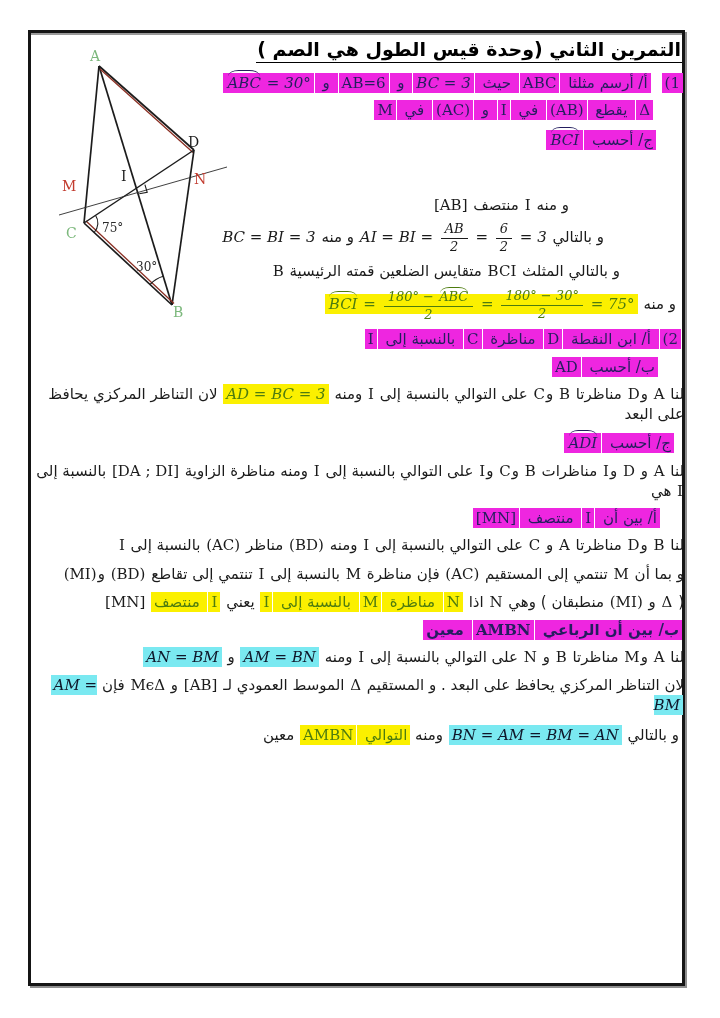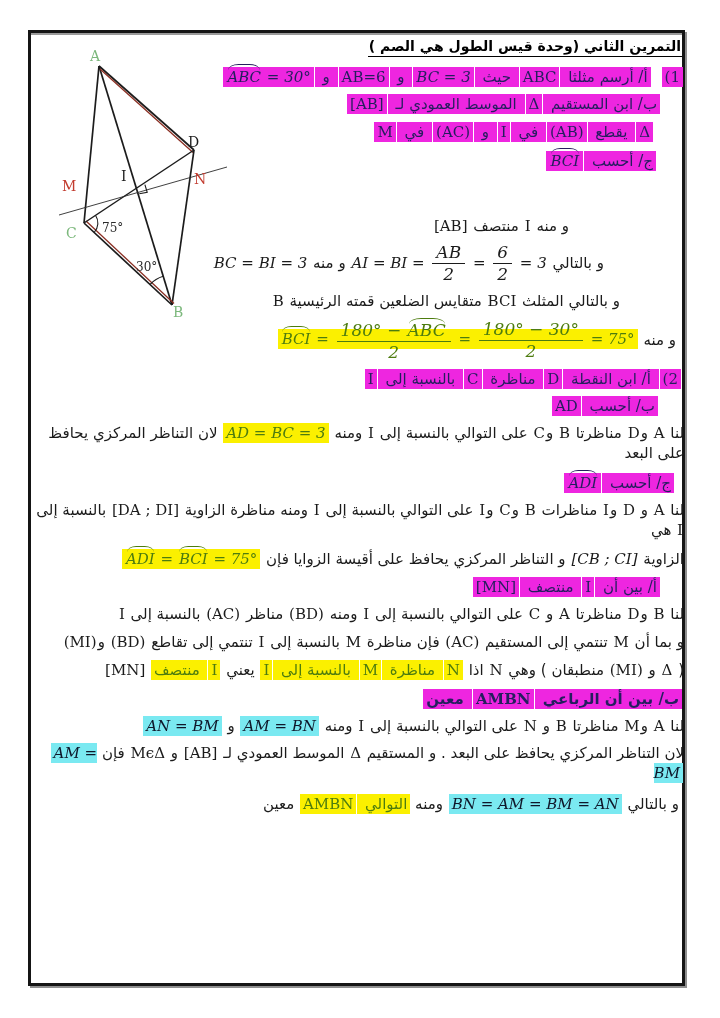--- a/index.html
+++ b/index.html
@@ -12,21 +12,21 @@
     border:3px solid #151515;
     box-shadow: inset 0 2px 0 #9a9a9a, 2px 2px 0 #8f8f8f;
     background:#fff;
   }
   .figure-wrap{position:absolute;left:42px;top:48px;width:270px;height:290px;}
   .content{
     position:absolute;left:36px;top:36px;width:648px;
     direction:rtl;text-align:right;
   }
   .title{
-    display:inline-block;font-weight:bold;font-size:14px;color:#000;
+    display:inline-block;font-weight:bold;font-size:19px;color:#000;
     border-bottom:1.6px solid #000;padding:0 1px 2px;margin:2px 2px 8px 0;
   }
   .line{margin:0 0 7px;line-height:1.35;font-size:15px;min-height:18px;}
   .ar{color:inherit;}
   .lat,.m{
     font-family:"DejaVu Serif", serif;
     direction:ltr;unicode-bidi:isolate;margin:0 1px;
   }
   .m{font-style:italic;}
   .gap{display:inline-block;width:10px;}
@@ -36,21 +36,21 @@
   .hl-magenta.lat,.hl-magenta.m{color:var(--magenta-text);}
   span[class*="hl-"]{padding:1px 3px;}
   .hat{position:relative;display:inline-block;padding:2px 1px 0;}
   .hat::before{
     content:"";position:absolute;top:-1px;left:5%;right:5%;height:5px;
     border-top:1.6px solid currentColor;
     border-radius:100% 100% 0 0 / 300% 300% 0 0;
   }
   .frac{
     display:inline-flex;flex-direction:column;align-items:center;
-    vertical-align:middle;line-height:1.12;font-size:17px;margin:0 3px;
+    vertical-align:middle;line-height:1.12;font-size:13px;margin:0 3px;
   }
   .frac .num{border-bottom:1.3px solid currentColor;padding:0 4px 1px;}
   .frac .den{padding-top:1px;}
   svg text{font-family:"DejaVu Serif", serif;}
 </style>
 </head>
 <body>
 
 <div class="frame"></div>
 
@@ -75,21 +75,20 @@
       <text x="24" y="190" fill="#7cb87c" font-size="14">C</text>
       <text x="131" y="269" fill="#7cb87c" font-size="14">B</text>
       <text x="60" y="184" fill="#2a2a2a" font-size="12">75°</text>
       <text x="94" y="223" fill="#2a2a2a" font-size="12">30°</text>
     </svg></div>
 
 <div class="content">
   <div class="title">التمرين الثاني  (وحدة قيس الطول هي الصم )</div>
   <div>
       <div class="line"><span class="lat hl-magenta">(1</span><span class="gap"></span><span class="ar hl-magenta">أ/ أرسم مثلثا </span><span class="lat hl-magenta">ABC</span><span class="ar hl-magenta"> حيث </span><span class="m hl-magenta"><span>BC = 3</span></span><span class="ar hl-magenta"> و </span><span class="lat hl-magenta">AB=6</span><span class="ar hl-magenta"> و </span><span class="m hl-magenta"><span class="hat">ABC</span><span> = 30°</span></span></div>
-      <div class="line" style="margin-right: 24px;"><span class="ar hl-magenta">ب/ ابن المستقيم </span><span class="lat hl-magenta">Δ</span><span class="ar hl-magenta"> الموسط العمودي لـ </span><span class="lat hl-magenta">[AB]</span></div>
       <div class="line" style="margin-right: 30px;"><span class="lat hl-magenta">Δ</span><span class="ar hl-magenta"> يقطع </span><span class="lat hl-magenta">(AB)</span><span class="ar hl-magenta"> في </span><span class="lat hl-magenta">I</span><span class="ar hl-magenta"> و </span><span class="lat hl-magenta">(AC)</span><span class="ar hl-magenta"> في </span><span class="lat hl-magenta">M</span></div>
       <div class="line" style="margin-right: 28px;"><span class="ar hl-magenta">ج/ أحسب </span><span class="m hl-magenta"><span class="hat">BCI</span></span></div>
       <div class="line" style="margin-right: 115px; margin-top: 45px;"><span class="ar">و منه </span><span class="lat">I</span><span class="ar"> منتصف </span><span class="lat">[AB]</span></div>
       <div class="line" style="margin-right: 80px;"><span class="ar">و بالتالي </span><span class="m"><span>AI = BI = </span><span class="frac">
             <span class="num">AB</span>
             <span class="den">2</span>
           </span><span> = </span><span class="frac">
             <span class="num">6</span>
             <span class="den">2</span>
           </span><span> = 3</span></span><span class="ar"> و منه </span><span class="m"><span>BC = BI = 3</span></span></div>
@@ -99,21 +98,20 @@
             <span class="den">2</span>
           </span><span> = </span><span class="frac">
             <span class="num">180° − 30°</span>
             <span class="den">2</span>
           </span><span> = 75°</span></span></div>
       <div class="line" style="margin-right: 2px;"><span class="lat hl-magenta">(2</span><span class="ar hl-magenta"> أ/ ابن النقطة </span><span class="lat hl-magenta">D</span><span class="ar hl-magenta"> مناظرة </span><span class="lat hl-magenta">C</span><span class="ar hl-magenta"> بالنسبة إلى </span><span class="lat hl-magenta">I</span></div>
       <div class="line" style="margin-right: 26px;"><span class="ar hl-magenta">ب/ أحسب </span><span class="lat hl-magenta">AD</span></div>
       <div class="line" style="margin-top: 6px;"><span class="ar">لنا </span><span class="lat">A</span><span class="ar"> و</span><span class="lat">D</span><span class="ar"> مناظرتا </span><span class="lat">B</span><span class="ar"> و</span><span class="lat">C</span><span class="ar"> على التوالي بالنسبة إلى </span><span class="lat">I</span><span class="ar"> ومنه </span><span class="m hl-yellow"><span>AD = BC = 3</span></span><span class="ar"> لان التناظر المركزي يحافظ على البعد</span></div>
       <div class="line" style="margin-right: 10px; margin-top: 6px;"><span class="ar hl-magenta">ج/ أحسب </span><span class="m hl-magenta"><span class="hat">ADI</span></span></div>
       <div class="line" style="margin-top: 2px;"><span class="ar">لنا </span><span class="lat">A</span><span class="ar"> و </span><span class="lat">D</span><span class="ar"> و</span><span class="lat">I</span><span class="ar"> مناظرات </span><span class="lat">B</span><span class="ar"> و</span><span class="lat">C</span><span class="ar"> و</span><span class="lat">I</span><span class="ar"> على التوالي بالنسبة إلى </span><span class="lat">I</span><span class="ar"> ومنه مناظرة الزاوية </span><span class="lat">[DA ; DI]</span><span class="ar"> بالنسبة إلى </span><span class="lat">I</span><span class="ar"> هي</span></div>
-      <div class="line" style="margin-top: 4px;"><span class="ar">الزاوية </span><span class="m"><span>[CB ; CI]</span></span><span class="ar"> و التناظر المركزي يحافظ على أقيسة الزوايا  فإن </span><span class="m hl-yellow"><span class="hat">ADI</span><span> = </span><span class="hat">BCI</span><span> = 75°</span></span></div>
       <div class="line" style="margin-right: 24px;"><span class="ar hl-magenta">أ/ بين أن </span><span class="lat hl-magenta">I</span><span class="ar hl-magenta"> منتصف </span><span class="lat hl-magenta">[MN]</span></div>
       <div class="line" style="margin-top: 2px;"><span class="ar">لنا </span><span class="lat">B</span><span class="ar"> و</span><span class="lat">D</span><span class="ar"> مناظرتا </span><span class="lat">A</span><span class="ar"> و </span><span class="lat">C</span><span class="ar"> على التوالي بالنسبة إلى </span><span class="lat">I</span><span class="ar"> ومنه </span><span class="lat">(BD)</span><span class="ar"> مناظر </span><span class="lat">(AC)</span><span class="ar"> بالنسبة إلى </span><span class="lat">I</span></div>
       <div class="line" style="margin-top: 8px;"><span class="ar">و بما أن </span><span class="lat">M</span><span class="ar"> تنتمي إلى المستقيم </span><span class="lat">(AC)</span><span class="ar"> فإن مناظرة </span><span class="lat">M</span><span class="ar"> بالنسبة إلى </span><span class="lat">I</span><span class="ar"> تنتمي إلى تقاطع </span><span class="lat">(BD)</span><span class="ar"> و</span><span class="lat">(MI)</span></div>
       <div class="line" style="margin-top: 8px;"><span class="ar">( </span><span class="lat">Δ</span><span class="ar"> و </span><span class="lat">(MI)</span><span class="ar"> منطبقان ) وهي </span><span class="lat">N</span><span class="ar"> اذا </span><span class="lat hl-yellow">N</span><span class="ar hl-yellow"> مناظرة </span><span class="lat hl-yellow">M</span><span class="ar hl-yellow"> بالنسبة إلى </span><span class="lat hl-yellow">I</span><span class="ar"> يعني </span><span class="lat hl-yellow">I</span><span class="ar hl-yellow"> منتصف</span><span class="ar"> </span><span class="lat">[MN]</span></div>
       <div class="line" style="margin-right: 2px; margin-top: 8px; font-weight: bold;"><span class="ar hl-magenta">ب/ بين أن الرباعي </span><span class="lat hl-magenta">AMBN</span><span class="ar hl-magenta"> معين</span></div>
       <div class="line" style="margin-top: 2px;"><span class="ar">لنا </span><span class="lat">A</span><span class="ar"> و</span><span class="lat">M</span><span class="ar"> مناظرتا </span><span class="lat">B</span><span class="ar"> و </span><span class="lat">N</span><span class="ar"> على التوالي بالنسبة إلى </span><span class="lat">I</span><span class="ar"> ومنه </span><span class="m hl-cyan"><span>AM = BN</span></span><span class="ar"> و </span><span class="m hl-cyan"><span>AN = BM</span></span></div>
       <div class="line" style="margin-top: 6px;"><span class="ar">لان التناظر المركزي يحافظ على البعد . و المستقيم </span><span class="lat">Δ</span><span class="ar"> الموسط العمودي لـ </span><span class="lat">[AB]</span><span class="ar"> و </span><span class="lat">MϵΔ</span><span class="ar"> فإن </span><span class="m hl-cyan"><span>AM = BM</span></span></div>
       <div class="line" style="margin-right: 5px; margin-top: 10px;"><span class="ar">و بالتالي </span><span class="m hl-cyan"><span>BN = AM = BM = AN</span></span><span class="ar"> ومنه </span><span class="ar hl-yellow">التوالي </span><span class="lat hl-yellow">AMBN</span><span class="ar"> معين</span></div>
     </div>
 </div>

